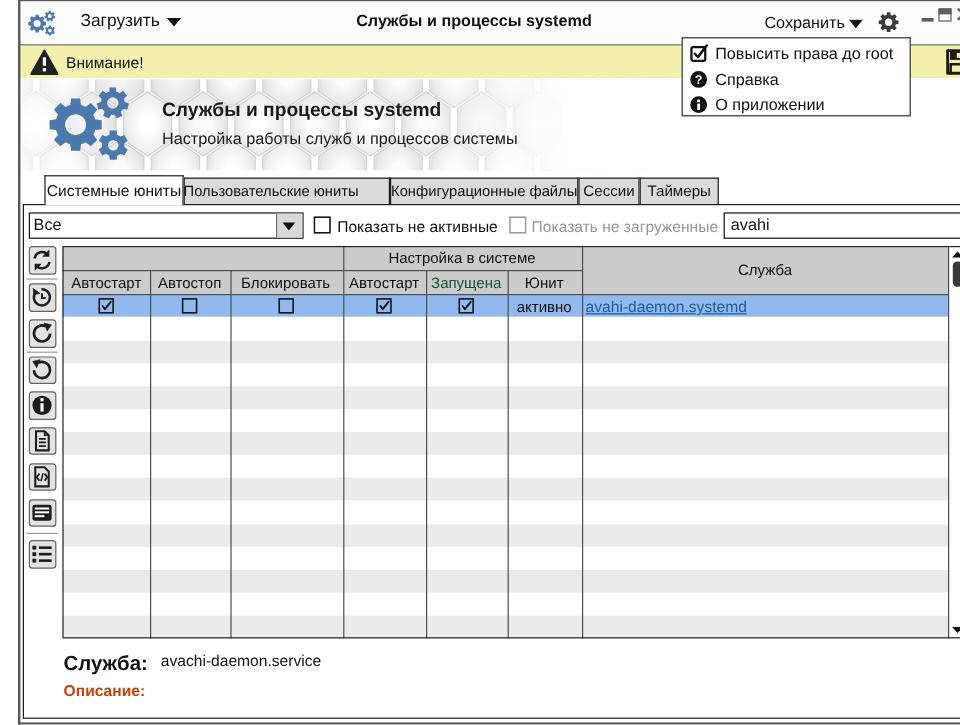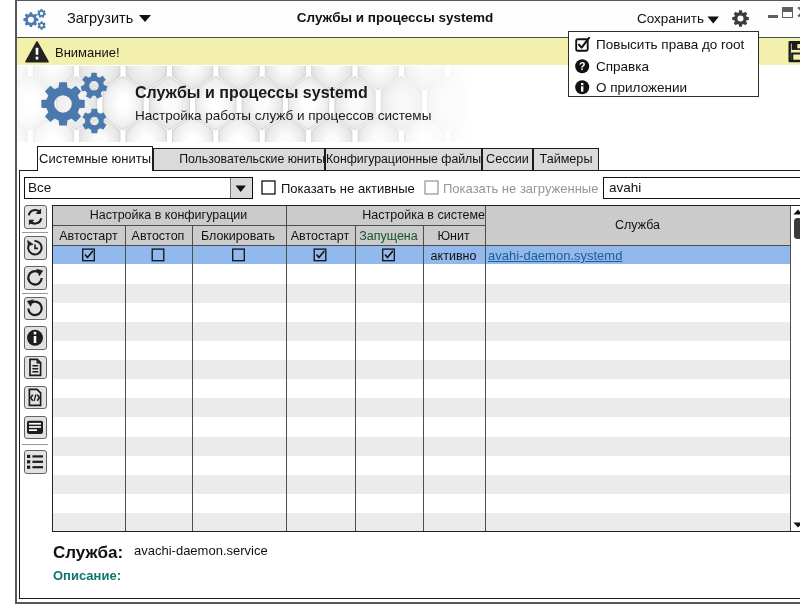--- a/index.html
+++ b/index.html
@@ -132,21 +132,21 @@
 <div class="abs" style="left:138px;top:148px;width:172px;height:21.5px;background:#dadada;border:1.2px solid #1c1c1c;border-bottom:none"></div>
 <div class="abs" style="left:310px;top:148px;width:157px;height:21.5px;background:#dadada;border:1.2px solid #1c1c1c;border-bottom:none"></div>
 <div class="abs" style="left:467px;top:148px;width:51px;height:21.5px;background:#dadada;border:1.2px solid #1c1c1c;border-bottom:none"></div>
 <div class="abs" style="left:518px;top:148px;width:66px;height:21.5px;background:#dadada;border:1.2px solid #1c1c1c;border-bottom:none"></div>
 
 <div class="abs" style="left:3.5px;top:169.5px;width:793.5px;height:429px;border:1.2px solid #1c1c1c;background:#fff"></div>
 
 <div class="abs" style="left:22px;top:146px;width:116px;height:25px;background:#fff;border:1.2px solid #1c1c1c;border-bottom:none"></div>
 
 <div class="abs" style="left:22px;top:151px;width:116px;text-align:center;font-size:13px;color:#111;white-space:nowrap">Системные юниты</div>
-<div class="abs" style="left:138px;top:152px;width:172px;text-align:right;font-size:12.3px;color:#111;white-space:nowrap">Пользовательские юниты</div>
+<div class="abs" style="left:138px;top:152px;width:172px;text-align:left;font-size:12.3px;color:#111;white-space:nowrap">Пользовательские юниты</div>
 <div class="abs" style="left:310px;top:152px;width:157px;text-align:center;font-size:12.3px;color:#111;white-space:nowrap">Конфигурационные файлы</div>
 <div class="abs" style="left:467px;top:152px;width:51px;text-align:center;font-size:12.6px;color:#111;white-space:nowrap">Сессии</div>
 <div class="abs" style="left:518px;top:152px;width:66px;text-align:center;font-size:12.6px;color:#111;white-space:nowrap">Таймеры</div>
 
 <div class="abs" style="left:8.5px;top:176.5px;width:229.5px;height:22.5px;background:#fff;border:1.5px solid #111"></div>
 <div class="abs" style="left:13px;top:180px;font-size:13.5px;color:#111">Все</div>
 <div class="abs" style="left:215px;top:178px;width:21.5px;height:19.5px;background:#d9d9d9;border-left:1px solid #777"></div>
 <svg class="abs" style="left:220px;top:185px" width="12" height="8">
       <path d="M0.5,0.5 L11,0.5 L5.7,7 Z" fill="#111"></path>
     </svg>
@@ -245,22 +245,21 @@
     <div style="position:absolute;left:470.0px;top:205px;width:1px;height:327px;background:#4e4e4e"></div>
     <div style="position:absolute;left:775.0px;top:205px;width:1px;height:327px;background:#4e4e4e"></div>
     <div style="position:absolute;left:110.0px;top:225.2px;width:1px;height:306.8px;background:#4e4e4e"></div>
     <div style="position:absolute;left:176.5px;top:225.2px;width:1px;height:306.8px;background:#4e4e4e"></div>
     <div style="position:absolute;left:340.0px;top:225.2px;width:1px;height:306.8px;background:#4e4e4e"></div>
     <div style="position:absolute;left:407.5px;top:225.2px;width:1px;height:306.8px;background:#4e4e4e"></div>
 
 <div class="abs" style="left:37px;top:225.2px;width:433px;height:1px;background:#4e4e4e"></div>
 <div class="abs" style="left:37px;top:244.8px;width:738px;height:1.2px;background:#4e4e4e"></div>
 
-<div class="abs" style="left:37px;top:208px;width:233px;text-align:center;font-size:12.5px;color:#111">Настройка в конфигурации</div>
-<div class="abs" style="left:270px;top:208px;width:200px;text-align:right;font-size:12.5px;color:#111">Настройка в системе</div>
+<div class="abs" style="left:270px;top:208px;width:200px;text-align:center;font-size:12.5px;color:#111">Настройка в системе</div>
 <div class="abs" style="left:37px;top:228.5px;width:73px;text-align:center;font-size:12.5px;color:#111">Автостарт</div>
 <div class="abs" style="left:110px;top:228.5px;width:66px;text-align:center;font-size:12.5px;color:#111">Автостоп</div>
 <div class="abs" style="left:176px;top:228.5px;width:94px;text-align:center;font-size:12.5px;color:#111">Блокировать</div>
 <div class="abs" style="left:270px;top:228.5px;width:70px;text-align:center;font-size:12.5px;color:#111">Автостарт</div>
 <div class="abs" style="left:340px;top:228.5px;width:67px;text-align:center;font-size:12.5px;color:#14532d">Запущена</div>
 <div class="abs" style="left:407px;top:228.5px;width:63px;text-align:center;font-size:12.5px;color:#111">Юнит</div>
 <div class="abs" style="left:470px;top:218px;width:305px;text-align:center;font-size:12.5px;color:#111">Служба</div>
 
 <svg class="abs" style="left:37px;top:245px;pointer-events:none" width="440" height="20" viewBox="37 245 440 20">
       <rect x="67.7" y="249.1" width="11.6" height="11.6" fill="none" stroke="#111" stroke-width="1.3"></rect>
@@ -280,21 +279,21 @@
 <svg class="abs" style="left:778px;top:208.5px" width="10" height="6">
       <path d="M5,0.5 L9.6,5.5 L0.4,5.5 Z" fill="#111"></path>
     </svg>
 <div class="abs" style="left:779px;top:218px;width:7.5px;height:21px;background:#3a3a3a;border-radius:3.5px"></div>
 <svg class="abs" style="left:778px;top:521.5px" width="10" height="6">
       <path d="M0.4,0.5 L9.6,0.5 L5,5.5 Z" fill="#111"></path>
     </svg>
 
 <div class="abs" style="left:38px;top:543px;font-size:17px;font-weight:bold;color:#111">Служба:</div>
 <div class="abs" style="left:119px;top:543px;font-size:13px;color:#111">avachi-daemon.service</div>
-<div class="abs" style="left:38px;top:568px;font-size:13px;font-weight:bold;color:#0f766e">Описание:</div>
+<div class="abs" style="left:38px;top:568px;font-size:13px;font-weight:bold;color:#c2410c">Описание:</div>
 
 <div class="abs" style="left:0;top:0;width:800px;height:1.2px;background:#58585a"></div>
 <div class="abs" style="left:0;top:0;width:1.8px;height:604px;background:#58585a"></div>
 <div class="abs" style="left:798.2px;top:0;width:1.8px;height:604px;background:#58585a"></div>
 <div class="abs" style="left:0;top:602px;width:800px;height:2px;background:#58585a"></div>
 
 <div class="abs" style="left:553px;top:31px;width:190.5px;height:65.5px;background:#fff;border:1.5px solid #2e2e2e"></div>
 <svg class="abs" style="left:560px;top:37px" width="17" height="15">
   <rect x="1.2" y="2.2" width="11.5" height="11.5" rx="1.5" fill="none" stroke="#111" stroke-width="1.9"></rect>
   <path d="M4,7.8 L6.6,10.6 L14,0.8" fill="none" stroke="#111" stroke-width="2.1" stroke-linecap="round" stroke-linejoin="round"></path>

